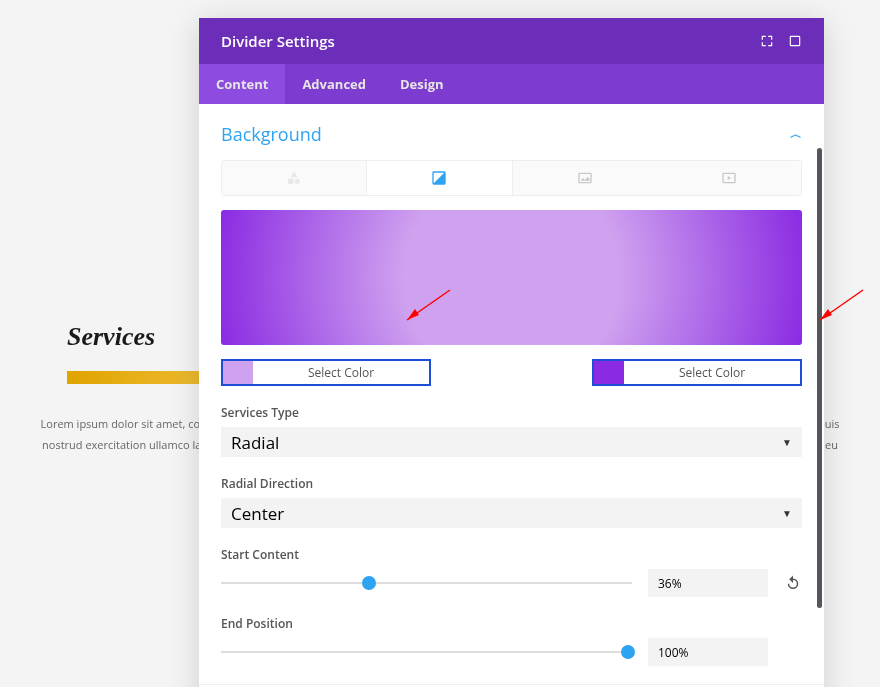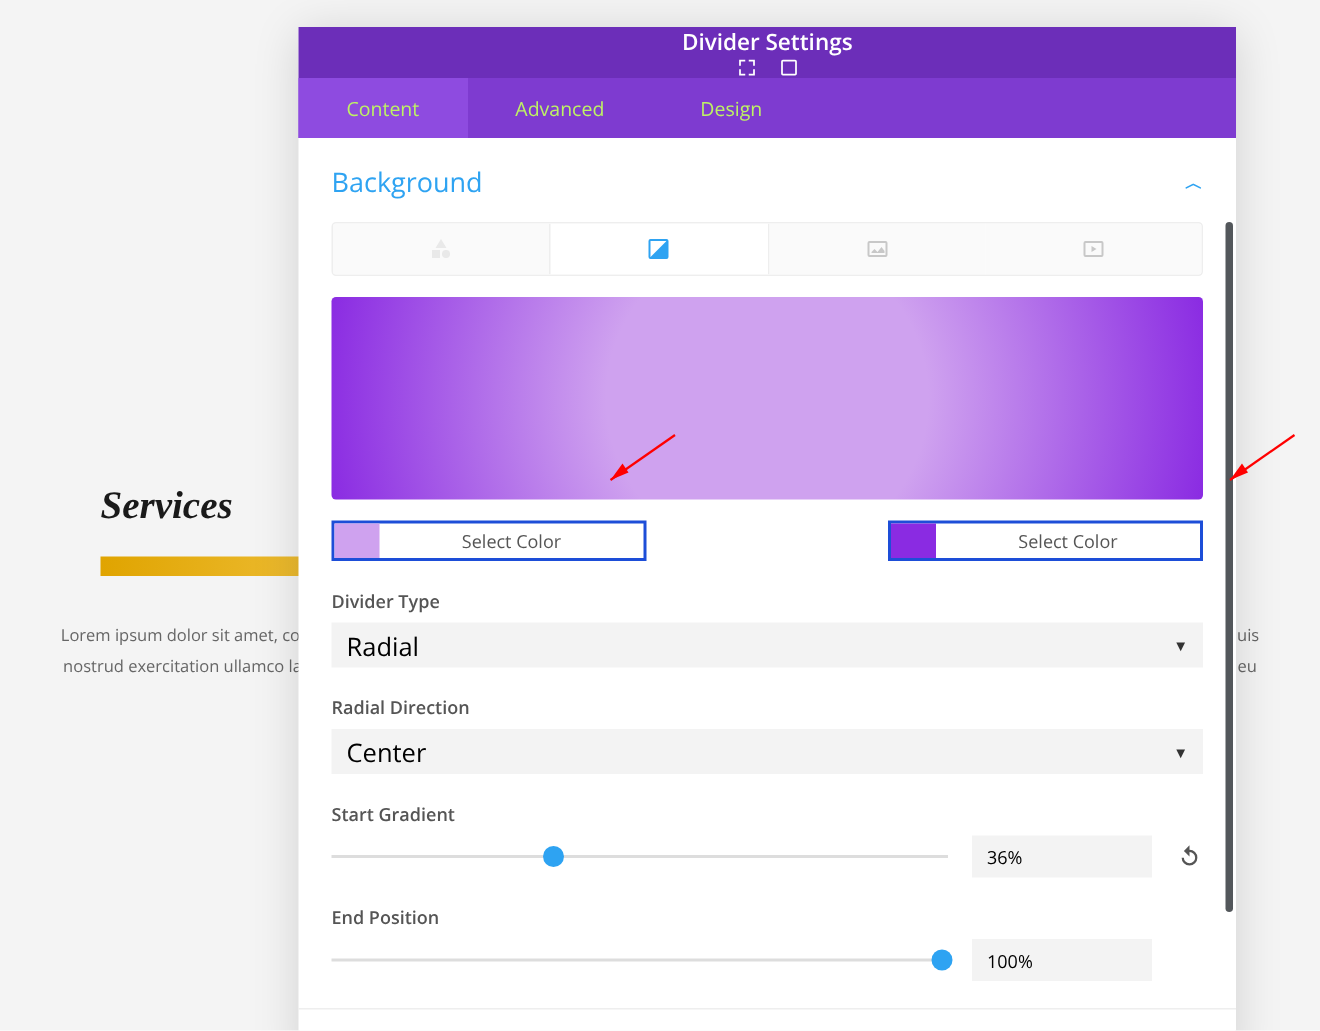--- a/index.html
+++ b/index.html
@@ -1,26 +1,26 @@
 <!DOCTYPE html>
 <html><head>
 <meta charset="utf-8">
 <style>
 *{box-sizing:border-box;margin:0;padding:0;font-family:"Open Sans",Arial,sans-serif;}
 body{background:#f4f4f4;width:880px;height:687px;overflow:hidden;position:relative;}
 .bg-hdr{position:absolute;left:67px;top:322px;font-family:Georgia,"Times New Roman",serif;font-style:italic;font-weight:bold;font-size:26px;color:#1a1a1a;}
 .bg-bar{position:absolute;left:67px;top:371px;width:180px;height:13px;background:linear-gradient(to right,#e0a400 0%,#f0c240 100%);}
 .bg-body{position:absolute;left:30px;top:414px;width:820px;font-size:11px;color:#666;line-height:1.9;text-align:center;}
 .modal{position:absolute;left:199px;top:18px;width:625px;background:#fff;box-shadow:0 4px 30px rgba(0,0,0,0.15);}
-.m-head{background:#6c2eb9;color:#fff;height:34px;display:flex;align-items:center;padding:0 22px;font-weight:600;font-size:15px;justify-content:space-between;flex-direction:column;}
+.m-head{background:#6c2eb9;color:#fff;height:46px;display:flex;align-items:center;padding:0 22px;font-weight:600;font-size:15px;justify-content:space-between;}
 .m-head-icons{display:flex;gap:14px;}
 .m-head-icons span{font-size:13px;cursor:pointer;display:inline-block;width:14px;height:14px;}
 .ic-expand svg,.ic-help svg{width:14px;height:14px;fill:#fff;}
 .tabs{background:#7e3bd0;height:40px;display:flex;}
-.tab{padding:0 32px;display:flex;align-items:center;color:#bef264;font-size:13px;font-weight:400;cursor:pointer;}
+.tab{padding:0 17px;display:flex;align-items:center;color:#e5e5e5;font-size:13px;font-weight:700;cursor:pointer;}
 .tab.active{background:#8e4be0;}
 .panel{padding:18px 22px 0 22px;position:relative;}
 .sec-head{display:flex;justify-content:space-between;align-items:center;color:#2ea3f2;font-size:18px;font-weight:400;margin-bottom:14px;cursor:pointer;}
 .chev{color:#2ea3f2;font-size:12px;font-weight:bold;}
 .bgtype{display:flex;gap:0;border:1px solid #eee;border-radius:3px;overflow:hidden;margin-bottom:14px;}
 .bgtype div{flex:1;height:34px;display:flex;align-items:center;justify-content:center;cursor:pointer;background:#fafafa;}
 .bgtype div.active{background:#fff;border-left:1px solid #eee;border-right:1px solid #eee;}
 .bgtype svg{width:16px;height:16px;fill:#c8c8c8;}
 .bgtype .active svg{fill:#2ea3f2;}
 .preview{height:135px;border-radius:3px;margin-bottom:14px;background:radial-gradient(circle at center,#cfa2ef 36%,#8a2be2 100%);}
@@ -112,31 +112,31 @@
       <div class="colorbtn">
         <div class="swatch sw1"></div>
         <span>Select Color</span>
       </div>
       <div class="colorbtn">
         <div class="swatch sw2"></div>
         <span>Select Color</span>
       </div>
     </div>
 
-    <div class="lbl">Divider Type</div>
+    <div class="lbl">Services Type</div>
     <div class="selwrap">
       <input class="sel" readonly="" value="Radial" style="">
     </div>
 
     <div class="lbl">Radial Direction</div>
     <div class="selwrap">
       <input class="sel" readonly="" value="Center" style="">
     </div>
 
-    <div class="lbl">Start Gradient</div>
+    <div class="lbl">Start Content</div>
     <div class="slrow">
       <div class="slider">
         <div class="track"></div>
           <div class="thumb" style="left:36%"></div>
       </div>
       <input class="valbox" value="36%" style="">
       <span class="reset"><svg viewBox="0 0 24 24">
             <path d="M12 5V2L7 7l5 5V8a5 5 0 11-5 5H5a7 7 0 107-7z"></path>
           </svg></span>
     </div>

